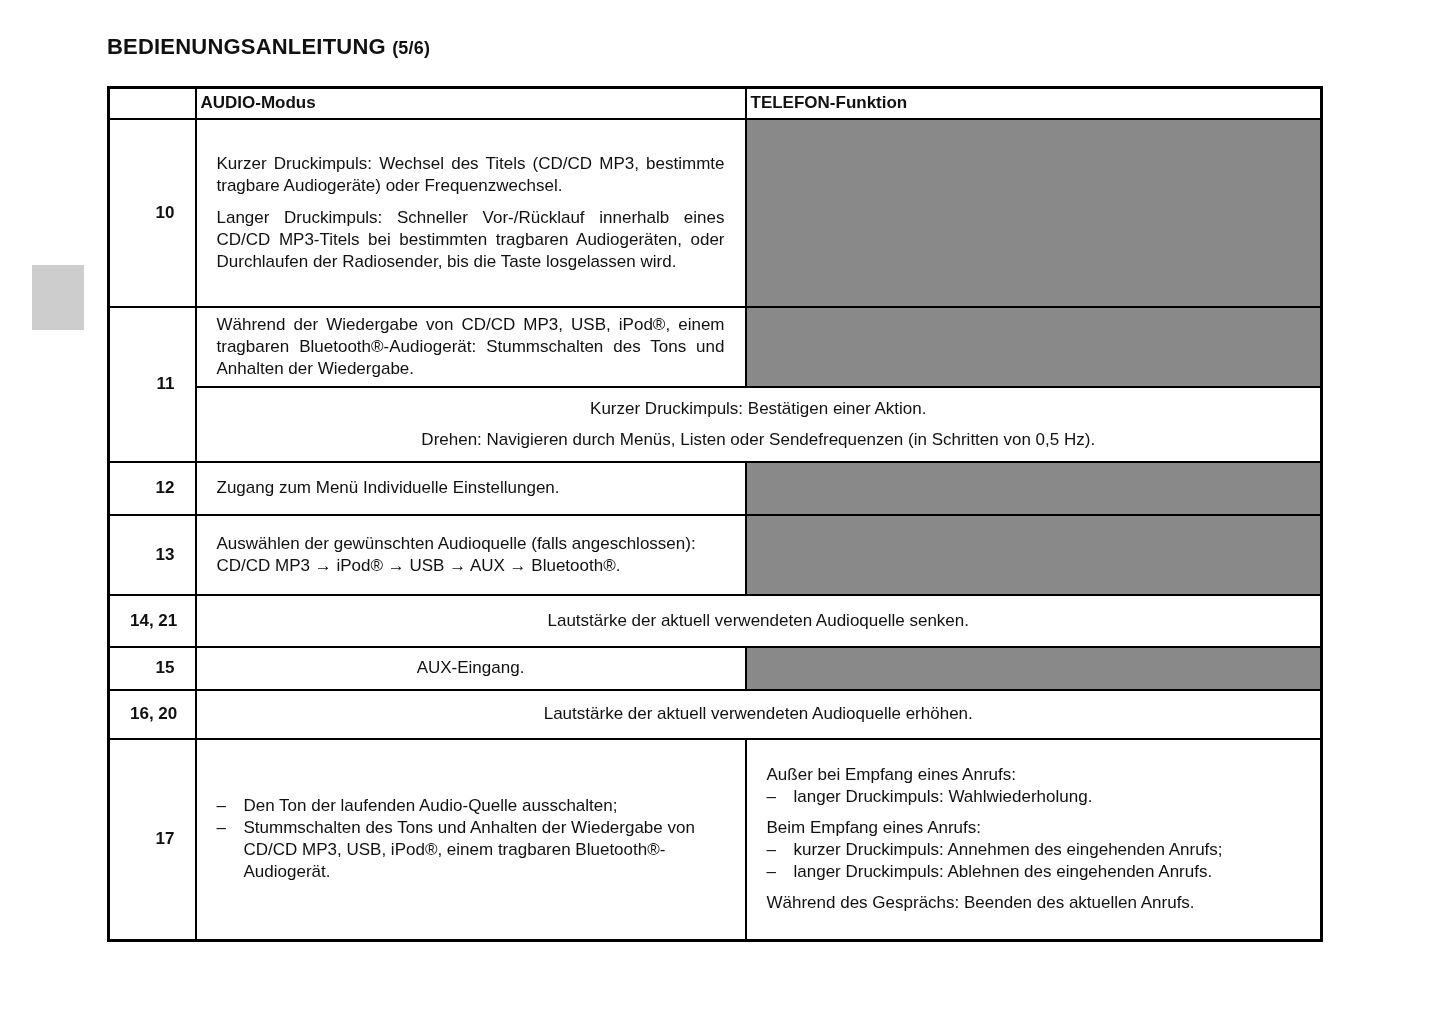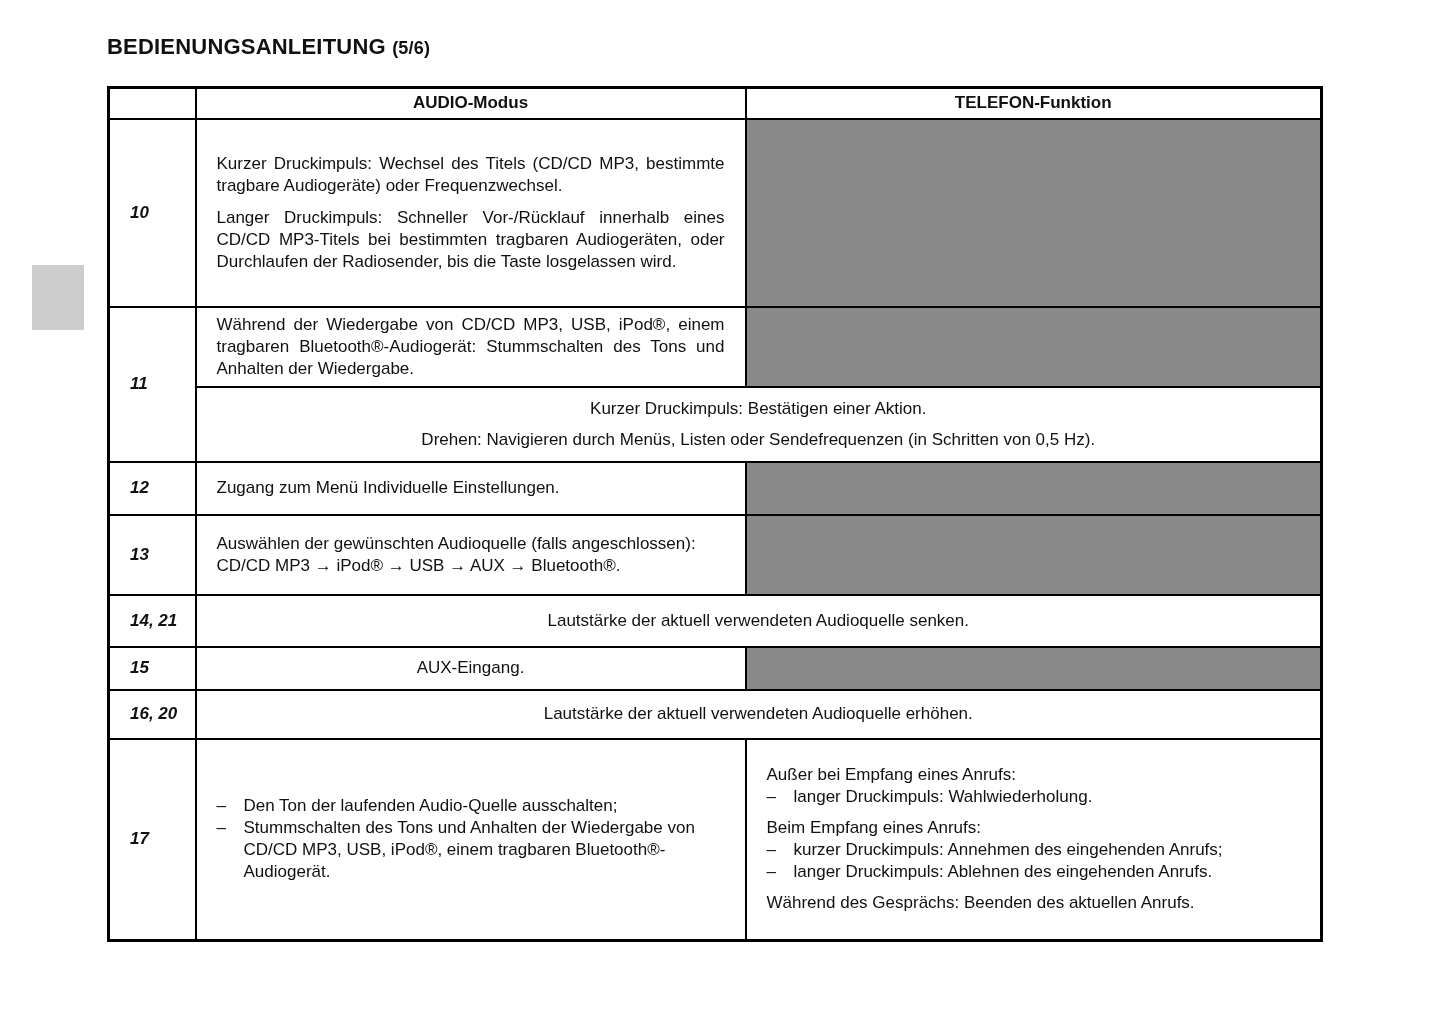--- a/index.html
+++ b/index.html
@@ -36,29 +36,28 @@
     border: 3px solid #000000;
   }
   table.manual td {
     border: 2px solid #000000;
     vertical-align: middle;
     font-size: 17px;
     line-height: 22px;
     padding: 6px 20px;
   }
   td.num {
-    text-align: left;
+    text-align: right;
     font-weight: bold;
-    font-style: italic;
     padding: 2px;
     white-space: nowrap;
   }
   tr.hdr td {
     font-weight: bold;
-    text-align: center;
+    text-align: left;
     padding: 3px 4px;
     height: 31px;
   }
   td.gray { background: #898989; }
   td.justify { text-align: justify; text-justify: inter-word; hyphens: manual; }
   td.center { text-align: center; }
   .para + .para { margin-top: 10px; }
   .span-line + .span-line { margin-top: 9px; }
 
   .dash-item { display: flex; }

